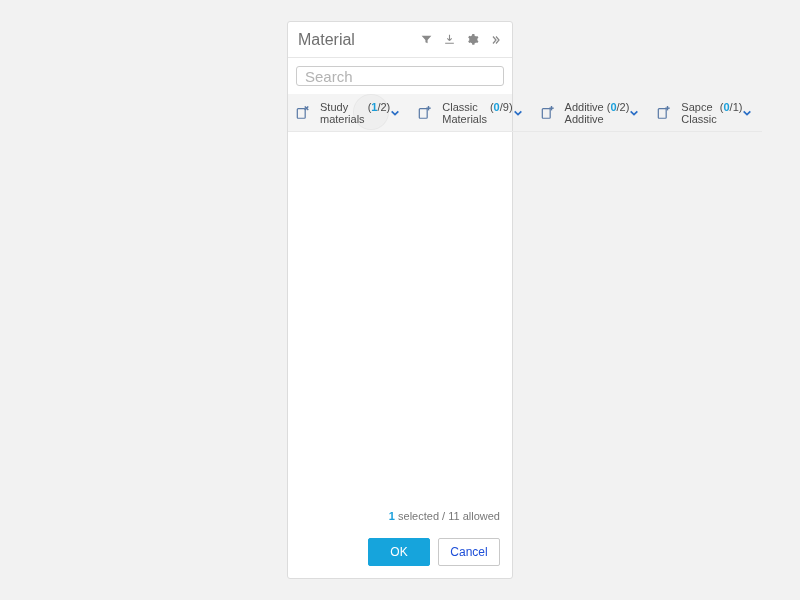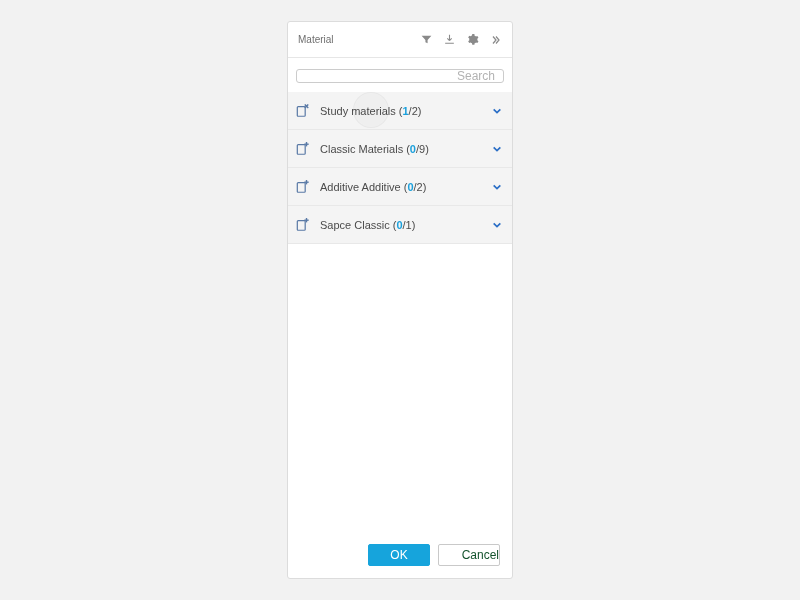--- a/index.html
+++ b/index.html
@@ -24,21 +24,21 @@
     }
     .panel-header {
       height: 36px;
       display: flex;
       align-items: center;
       padding: 0 10px;
       border-bottom: 1px solid #e6e6e6;
     }
     .panel-title {
       color: #6f6f6f;
-      font-size: 10px;
+      font-size: 16px;
       font-weight: 400;
       flex: 1;
     }
     .header-icons {
       display: flex;
       align-items: center;
       gap: 9px;
     }
     .header-icon {
       width: 14px;
@@ -47,34 +47,32 @@
       cursor: pointer;
       display: flex;
       align-items: center;
       justify-content: center;
     }
     .search-wrap {
       padding: 8px;
     }
     .search-input {
       width: 100%;
-      height: 14px;
+      height: 20px;
       border: 1px solid #cccccc;
       border-radius: 3px;
       padding: 0 8px;
-      font-size: 12px;
+      font-size: 15px;
       color: #555;
       outline: none;
-      text-align: right;
     }
     .search-input::placeholder { color: #b3b3b3; }
     .list {
       background: #f4f4f4;
       display: flex;
-      flex-direction: column;
     }
     .list-item {
       height: 38px;
       display: flex;
       align-items: center;
       padding: 0 10px 0 8px;
       border-bottom: 1px solid #e8e8e8;
       cursor: pointer;
     }
     .item-icon {
@@ -109,37 +107,36 @@
       padding: 6px 12px 16px;
     }
     .footer-status .hl { color: #1ba0dc; font-weight: 600; }
     .footer-buttons {
       display: flex;
       justify-content: flex-end;
       gap: 8px;
       padding: 0 12px 12px;
     }
     .btn {
-      height: 22px;
+      height: 28px;
       min-width: 62px;
       border-radius: 2px;
       font-size: 12px;
       cursor: pointer;
       border: 1px solid transparent;
     }
     .btn-primary {
       background: #16a4dc;
       color: #ffffff;
       border-color: #16a4dc;
     }
     .btn-secondary {
       background: #ffffff;
-      color: #14532d;
+      color: #1d4ed8;
       border: 1px solid #c9c9c9;
-      text-align: right;
     }
     
     .ripple {
       position: absolute;
       width: 34px;
       height: 34px;
       border-radius: 50%;
       background: rgba(0,0,0,0.02);
       box-shadow: 0 0 0 1px rgba(0,0,0,0.05);
       left: 66px;
@@ -257,19 +254,25 @@
     <span class="chevron">
           <svg viewBox="0 0 12 12" width="10" height="10" fill="none" stroke="#2a6ec6" stroke-width="2">
             <path d="M2 4l4 4 4-4"></path>
           </svg>
         </span>
   </div>
     </div>
 
   <div class="filler"></div>
 
+  <div class="footer-status">
+    <span class="hl">1</span>
+    <span>selected /</span>
+    <span>11</span>
+    <span> allowed</span>
+  </div>
 
   <div class="footer-buttons">
     <button class="btn btn-primary">OK</button>
     <button class="btn btn-secondary">Cancel</button>
   </div>
 
 </div>
 
 </body></html>

